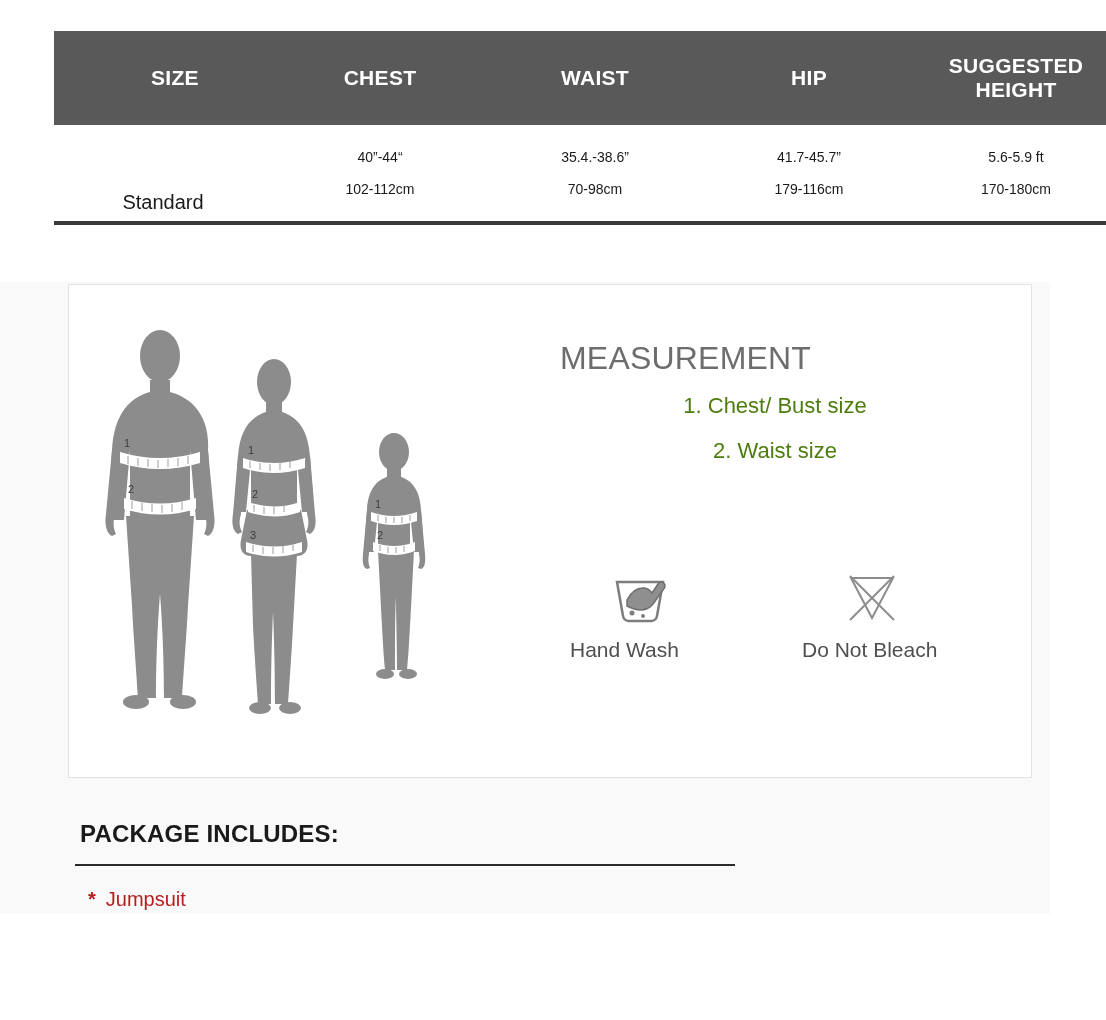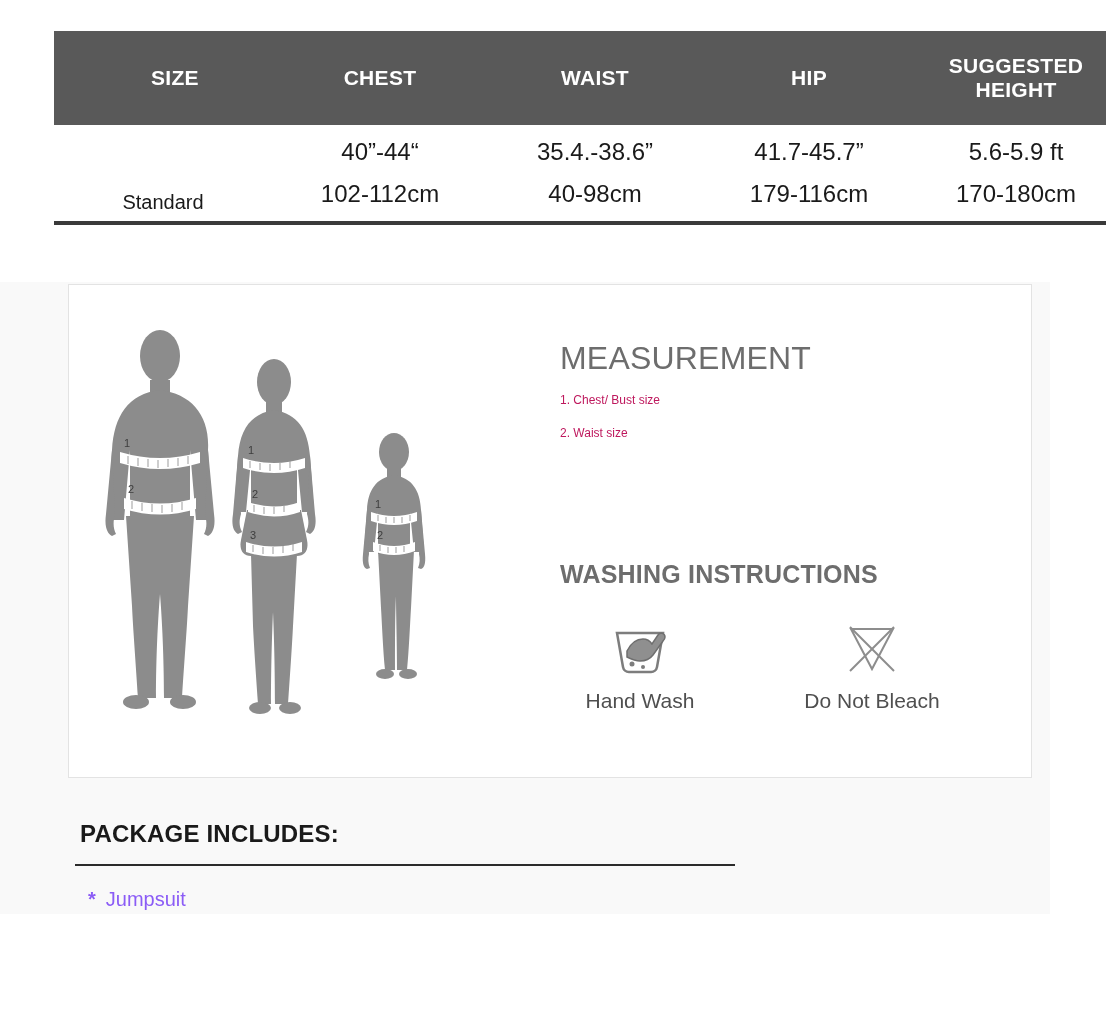--- a/index.html
+++ b/index.html
@@ -37,21 +37,21 @@
     height: 74px;
     vertical-align: middle;
   }
   .size-table thead th.col-size { width: 186px; padding-left: 28px; }
   .size-table thead th.col-chest { width: 208px; margin-top: 16px; }
   .size-table thead th.col-waist { width: 206px; }
   .size-table thead th.col-hip { width: 206px; }
   .size-table thead th.col-height { width: 192px; }
 
   .size-table tbody td {
-    font-size: 24px;
+    font-size: 14px;
     text-align: center;
     color: #1a1a1a;
     padding: 0;
     vertical-align: middle;
     background: #ffffff;
   }
   .size-table tbody td .line {
     line-height: 1;
     padding: 9px 0;
   }
@@ -113,23 +113,24 @@
     width: 430px;
   }
   .meas-title {
     font-size: 32px;
     color: #6d6d6d;
     font-weight: normal;
     margin: 0 0 16px 0;
     letter-spacing: .2px;
   }
   .meas-item {
-    font-size: 12px;
-    color: #be185d;
+    font-size: 22px;
+    color: #4d7c0f;
     margin: 0 0 19px 0;
+    text-align: center;
   }
 
   .wash-block {
     position: absolute;
     left: 560px;
     top: 560px;
     width: 430px;
   }
   .wash-title {
     font-size: 25px;
@@ -137,21 +138,21 @@
     margin: 0 0 22px 0;
     letter-spacing: .2px;
     white-space: nowrap;
   }
   .wash-icons {
     display: flex;
     gap: 92px;
     padding-left: 10px;
   }
   .wash-item {
-    text-align: center;
+    text-align: left;
     width: 140px;
   }
   .wash-item .glyph {
     height: 70px;
     display: flex;
     align-items: center;
     justify-content: center;
   }
   .wash-item .caption {
     font-size: 21px;
@@ -174,21 +175,21 @@
     letter-spacing: .2px;
   }
   .package-rule {
     width: 660px;
     height: 2px;
     background: #2b2b2b;
     margin: 16px 0 0 -5px;
   }
   .package-item {
     font-size: 20px;
-    color: #8b5cf6;
+    color: #b91c1c;
     margin-top: 22px;
     padding-left: 8px;
   }
   .package-item .bullet {
     font-weight: bold;
     margin-right: 10px;
   }
 </style>
 </head>
 <body>
@@ -212,21 +213,21 @@
       </td>
       <td>
         <div class="tbl-cellstack">
           <div class="line">40”-44“</div>
           <div class="line">102-112cm</div>
         </div>
       </td>
       <td>
         <div class="tbl-cellstack">
           <div class="line">35.4.-38.6”</div>
-          <div class="line">40-98cm</div>
+          <div class="line">70-98cm</div>
         </div>
       </td>
       <td>
         <div class="tbl-cellstack">
           <div class="line">41.7-45.7”</div>
           <div class="line">179-116cm</div>
         </div>
       </td>
       <td>
         <div class="tbl-cellstack">
@@ -320,21 +321,20 @@
   </svg>
 </div>
 
 <div class="meas-block">
   <h2 class="meas-title">MEASUREMENT</h2>
   <p class="meas-item">1. Chest/ Bust size</p>
   <p class="meas-item">2. Waist size</p>
 </div>
 
 <div class="wash-block">
-  <h2 class="wash-title">WASHING INSTRUCTIONS</h2>
   <div class="wash-icons">
     <div class="wash-item">
       <div class="glyph">
         <svg width="70" height="62" viewBox="0 0 70 62" xmlns="http://www.w3.org/2000/svg">
           <path d="M12 18 h46 l-6 34 a6 6 0 0 1 -6 5 H24 a6 6 0 0 1 -6 -5 z" fill="none" stroke="#7d7d7d" stroke-width="2.5"></path>
           <path d="M22 36 c4 -8 10 -12 16 -12 c4 0 7 2 9 5 l6 -9 c2 -3 7 -2 7 2 c0 2 -1 3 -2 4 l-10 14 c-3 4 -8 6 -13 6 c-5 0 -9 -2 -13 -4 z" fill="#8f8f8f" stroke="#6f6f6f" stroke-width="1.5"></path>
           <circle cx="27" cy="49" r="2.5" fill="#7d7d7d"></circle>
           <circle cx="38" cy="52" r="2" fill="#7d7d7d"></circle>
         </svg>
       </div>

